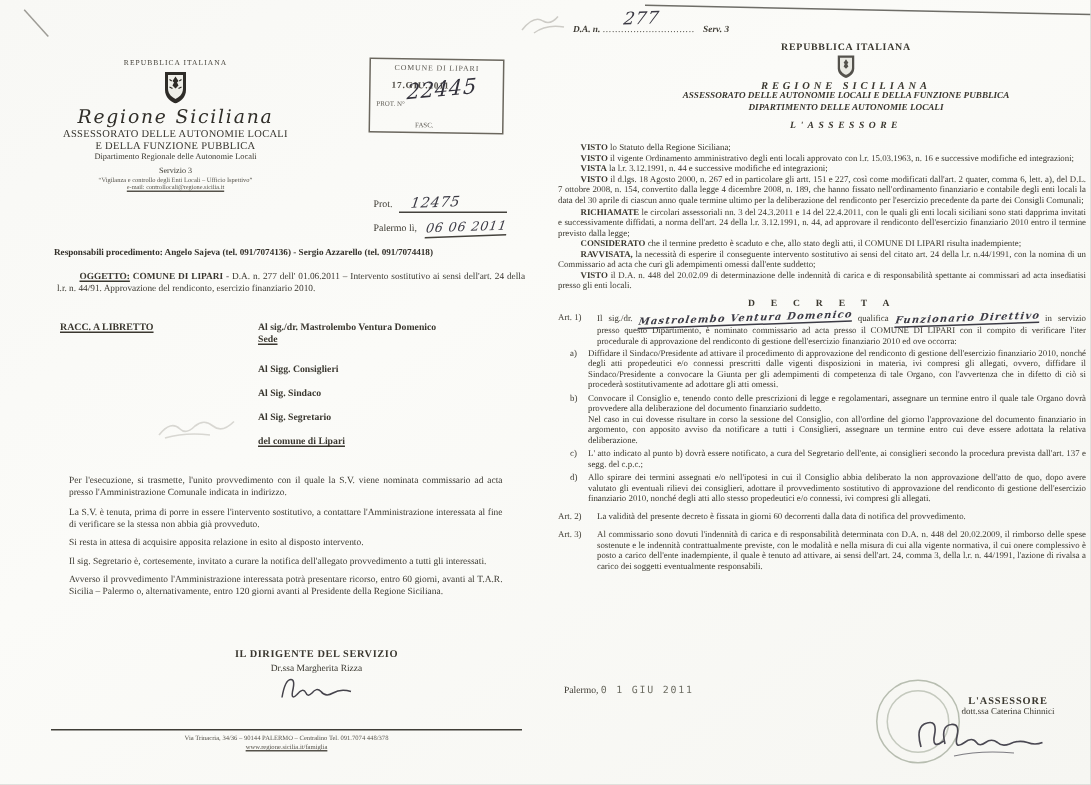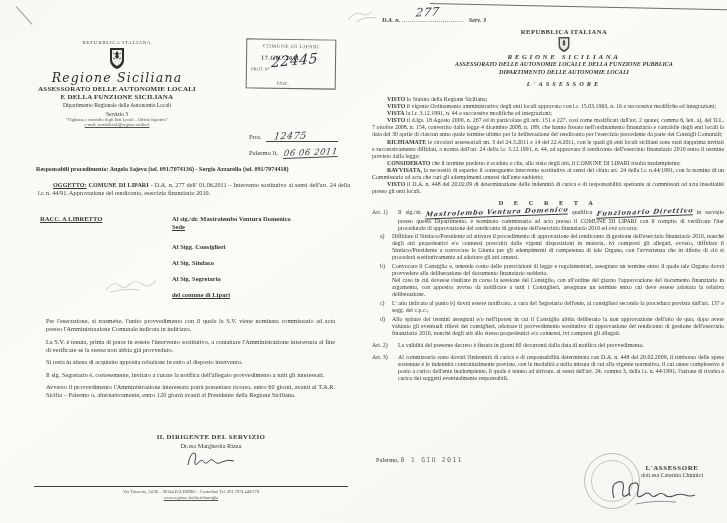--- a/index.html
+++ b/index.html
@@ -12,21 +12,21 @@
   .u{text-decoration:underline;}
   .jst{text-align:justify;}
   .hw{font-family:"DejaVu Serif",serif;font-style:italic;display:inline-block;
       transform:skewX(-10deg) rotate(-2deg);color:#3b3a44;letter-spacing:.5px;}
   .hwu{border-bottom:.8px solid #3b3a44;}
 
   
   .lp-header{left:28px;top:40px;width:178px;}
   .lp-rep{font-size:5px;letter-spacing:.7px;color:#4a473f;}
   .lp-script{font-size:12.5px;font-family:"DejaVu Serif",serif;font-style:italic;letter-spacing:1.2px;color:#2f2d28;margin-top:1px;}
-  .lp-ass{font-size:7px;font-weight:700;letter-spacing:.2px;color:#35332c;line-height:8.2px;}
+  .lp-ass{font-size:7px;font-weight:400;letter-spacing:.2px;color:#35332c;line-height:8.2px;}
   .lp-dip{font-size:5.6px;margin-top:1px;}
   .lp-serv{font-size:5.4px;margin-top:3px;}
   .lp-servdesc{font-size:4.3px;color:#55524a;}
   .lp-mail{font-size:4.2px;color:#55524a;text-decoration:underline;}
   .stampbox{left:246px;top:39px;width:88px;height:48px;border:1px solid #6b675e;
       transform:rotate(.8deg);font-size:5px;color:#5c5952;}
   .sb1{position:absolute;left:0;right:0;top:3px;text-align:center;letter-spacing:.6px;font-size:5.2px;}
   .sb2{position:absolute;left:14px;top:14px;font-size:6.2px;font-weight:bold;letter-spacing:.5px;color:#514e47;}
   .sbprot{position:absolute;left:4px;top:27px;font-size:4.6px;}
   .sbnum{position:absolute;left:24px;top:12px;font-size:14px;transform:rotate(-6deg) skewX(-8deg);color:#33323c;}
@@ -97,21 +97,21 @@
       <div style="display:flex;justify-content:center;margin:2px 0 1px 0;">
         <svg width="18" height="22" viewBox="0 0 18 22">
           <path d="M2 1 h14 v12 c0 5 -4 8 -7 9 c-3 -1 -7 -4 -7 -9 z" fill="#2e2c28"></path>
           <path d="M4 3 h10 v9 c0 4 -3 6 -5 7 c-2 -1 -5 -3 -5 -7 z" fill="#efefe9"></path>
           <path d="M9 4 l2 3 -1 1 1 2 -2 2 -2 -2 1 -2 -1 -1 z" fill="#2e2c28"></path>
           <path d="M5 6 l1.5 1 M13 6 l-1.5 1 M5 11 l2 1 M13 11 l-2 1" stroke="#2e2c28" stroke-width=".8"></path>
         </svg>
       </div>
       <div class="lp-script">Regione Siciliana</div>
       <div class="lp-ass">ASSESSORATO DELLE AUTONOMIE LOCALI</div>
-      <div class="lp-ass">E DELLA FUNZIONE SICILIANA</div>
+      <div class="lp-ass">E DELLA FUNZIONE PUBBLICA</div>
       <div class="lp-dip">Dipartimento Regionale delle Autonomie Locali</div>
       <div class="lp-serv">Servizio 3</div>
       <div class="lp-servdesc">“Vigilanza e controllo degli Enti Locali – Ufficio Ispettivo”</div>
       <div class="lp-mail">e-mail: controllocali@regione.sicilia.it</div>
     </div>
 
     <div class="abs stampbox">
       <div class="sb1">COMUNE DI LIPARI</div>
       <div class="sb2">17.GIU.2011</div>
       <div class="sbprot">PROT. N°</div>

